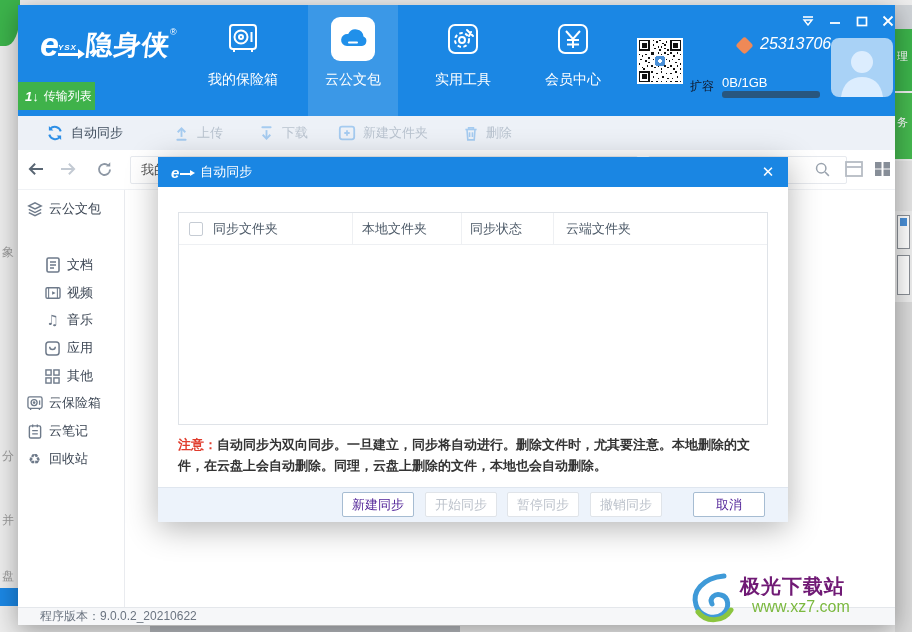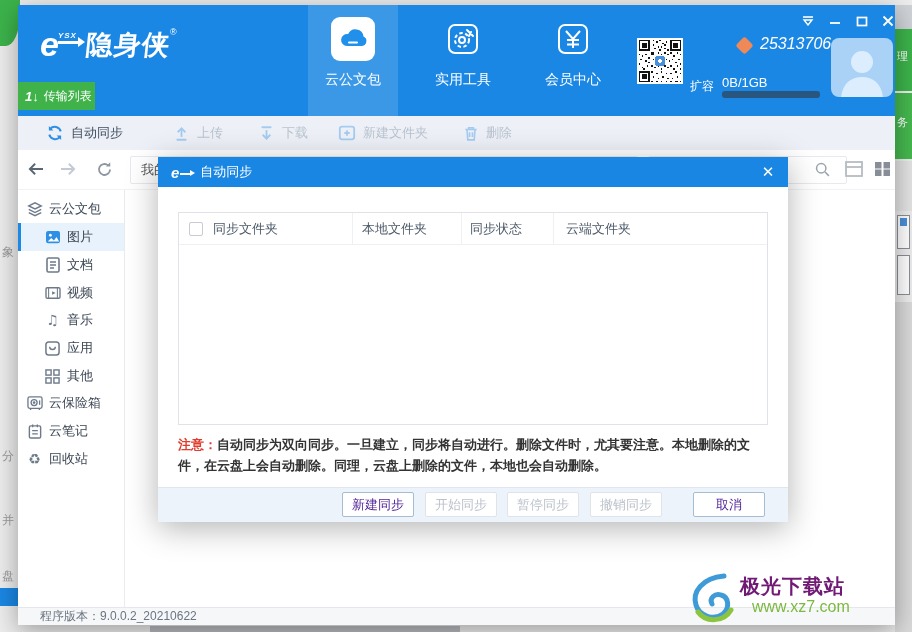--- a/index.html
+++ b/index.html
@@ -23,35 +23,35 @@
 
   
   .window { left:18px; top:5px; width:877px; height:620px; background:#fff; box-shadow:0 6px 24px rgba(0,0,0,.35); }
 
   
   .topbar { left:0; top:0; width:877px; height:111px; background:#1b87e4; }
   .nav-active-col { left:290px; top:0; width:90px; height:111px; background:rgba(255,255,255,.14); }
   .brand { left:22px; top:22px; color:#fff; display:flex; align-items:flex-start; }
   .brand-e { font-size:34px; font-weight:bold; font-style:italic; line-height:34px; letter-spacing:-2px; }
   .brand-tail { margin:4px 6px 0 1px; }
-  .brand-ysx { display:block; font-size:8px; font-weight:bold; font-style:italic; letter-spacing:1px; }
+  .brand-ysx { display:block; font-size:8px; font-weight:bold; font-style:italic; letter-spacing:1px;margin-top:12px; }
   .brand-arrow { display:block; width:22px; height:0; border-bottom:3px solid #fff; position:relative; margin-top:1px; }
   .brand-arrow:after { content:""; position:absolute; right:-5px; top:-4px; border-left:7px solid #fff; border-top:5px solid transparent; border-bottom:5px solid transparent; }
   .brand-name { font-size:27px; font-weight:bold; transform:skewX(-6deg); letter-spacing:1px; }
   .brand-reg { font-size:9px; margin-top:0; }
 
   .nav-item { top:12px; width:90px; text-align:center; color:#fff; }
   .nav-icon { width:44px; height:44px; margin:0 auto; display:flex; align-items:center; justify-content:center; }
   .nav-icon-white-box { width:44px; height:44px; background:#fff; border-radius:9px; display:flex; align-items:center; justify-content:center; }
   .nav-label { margin-top:10px; font-size:14px; }
 
   .qr { left:619px; top:33px; width:46px; height:46px; background:#fff; }
   .vip-badge { left:720px; top:34px; width:13px; height:13px; background:#ef8957; transform:rotate(45deg); border-radius:3px; }
   .vip-id { left:742px; top:30px; color:#fff; font-size:16px;font-style:italic; }
-  .expand-label { left:672px; top:73px; color:#ffffff; font-size:12px;text-align:right; }
+  .expand-label { left:672px; top:73px; color:#0f172a; font-size:12px;text-align:right; }
   .quota { left:704px; top:70px; color:#fff; font-size:13px; }
   .quota-bar { left:704px; top:86px; width:98px; height:7px; background:#28567e; border-radius:3px; }
   .avatar { left:813px; top:33px; width:62px; height:59px; background:#a9d2f6; border-radius:8px; overflow:hidden; }
 
   .winctl { top:8px; width:16px; height:16px; color:#fff; display:flex; align-items:center; justify-content:center; font-size:13px; }
 
   
   .transfer-badge { left:0; top:77px; width:77px; height:28px; background:#3fb24a; color:#fff; display:flex; align-items:center; padding-left:7px; font-size:12px; z-index:3; }
   .transfer-num { font-weight:bold; font-style:italic; margin-right:5px; font-size:13px; }
 
@@ -139,20 +139,34 @@
     <div class="abs brand">
       <span class="brand-e">e</span>
       <span class="brand-tail">
         <span class="brand-ysx">YSX</span>
         <span class="brand-arrow"></span>
       </span>
       <span class="brand-name">隐身侠</span>
       <span class="brand-reg">®</span>
     </div>
 
+    <div class="abs nav-item" style="left:180px">
+      <div class="nav-icon">
+        <svg width="38" height="38" viewBox="0 0 38 38">
+            <g fill="none" stroke="#fff" stroke-width="2">
+              <rect x="6" y="5" width="26" height="24" rx="3"></rect>
+              <circle cx="17" cy="17" r="6.5"></circle>
+              <circle cx="17" cy="17" r="2"></circle>
+              <path d="M27.5 12v10"></path>
+              <path d="M10 29v3M28 29v3"></path>
+            </g>
+          </svg>
+      </div>
+      <div class="nav-label">我的保险箱</div>
+    </div>
 
     <div class="abs nav-item" style="left:290px">
       <div class="nav-icon">
           <div class="nav-icon-white-box">
         <svg width="32" height="32" viewBox="0 0 32 32">
               <path d="M10 23a6 6 0 1 1 1.2-11.9A8 8 0 0 1 26.5 13.5 5 5 0 0 1 25 23z" fill="#2090ea"></path>
               <path d="M12 19.5h8" stroke="#fff" stroke-width="2" stroke-linecap="round"></path>
             </svg>
       </div>
         </div>
@@ -358,30 +372,20 @@
           <svg width="16" height="16" viewBox="0 0 18 18">
             <g fill="none" stroke="currentColor" stroke-width="1.6">
               <path d="M2 5.5L9 2l7 3.5L9 9z"></path>
               <path d="M2 9.5L9 13l7-3.5"></path>
               <path d="M2 13L9 16.5 16 13"></path>
             </g>
           </svg>
         </span>
       <span>云公文包</span>
     </div>
-    <div class="abs side-item lvl1 selected" style="top:33px">
-      <span class="ico">
-          <svg width="16" height="14" viewBox="0 0 18 16">
-            <rect x="1" y="1" width="16" height="14" rx="2.5" fill="#2e8fe6"></rect>
-            <circle cx="6" cy="6" r="1.6" fill="#fff"></circle>
-            <path d="M3 13l4-4 3 3 3-4 3 5z" fill="#fff"></path>
-          </svg>
-        </span>
-      <span>图片</span>
-    </div>
     <div class="abs side-item lvl1" style="top:61px">
       <span class="ico">
           <svg width="14" height="16" viewBox="0 0 14 16">
             <rect x="1" y="1" width="12" height="14" rx="1.5" fill="none" stroke="currentColor" stroke-width="1.6"></rect>
             <path d="M4 5h6M4 8h6M4 11h4" stroke="currentColor" stroke-width="1.4"></path>
           </svg>
         </span>
       <span>文档</span>
     </div>
     <div class="abs side-item lvl1" style="top:89px">

